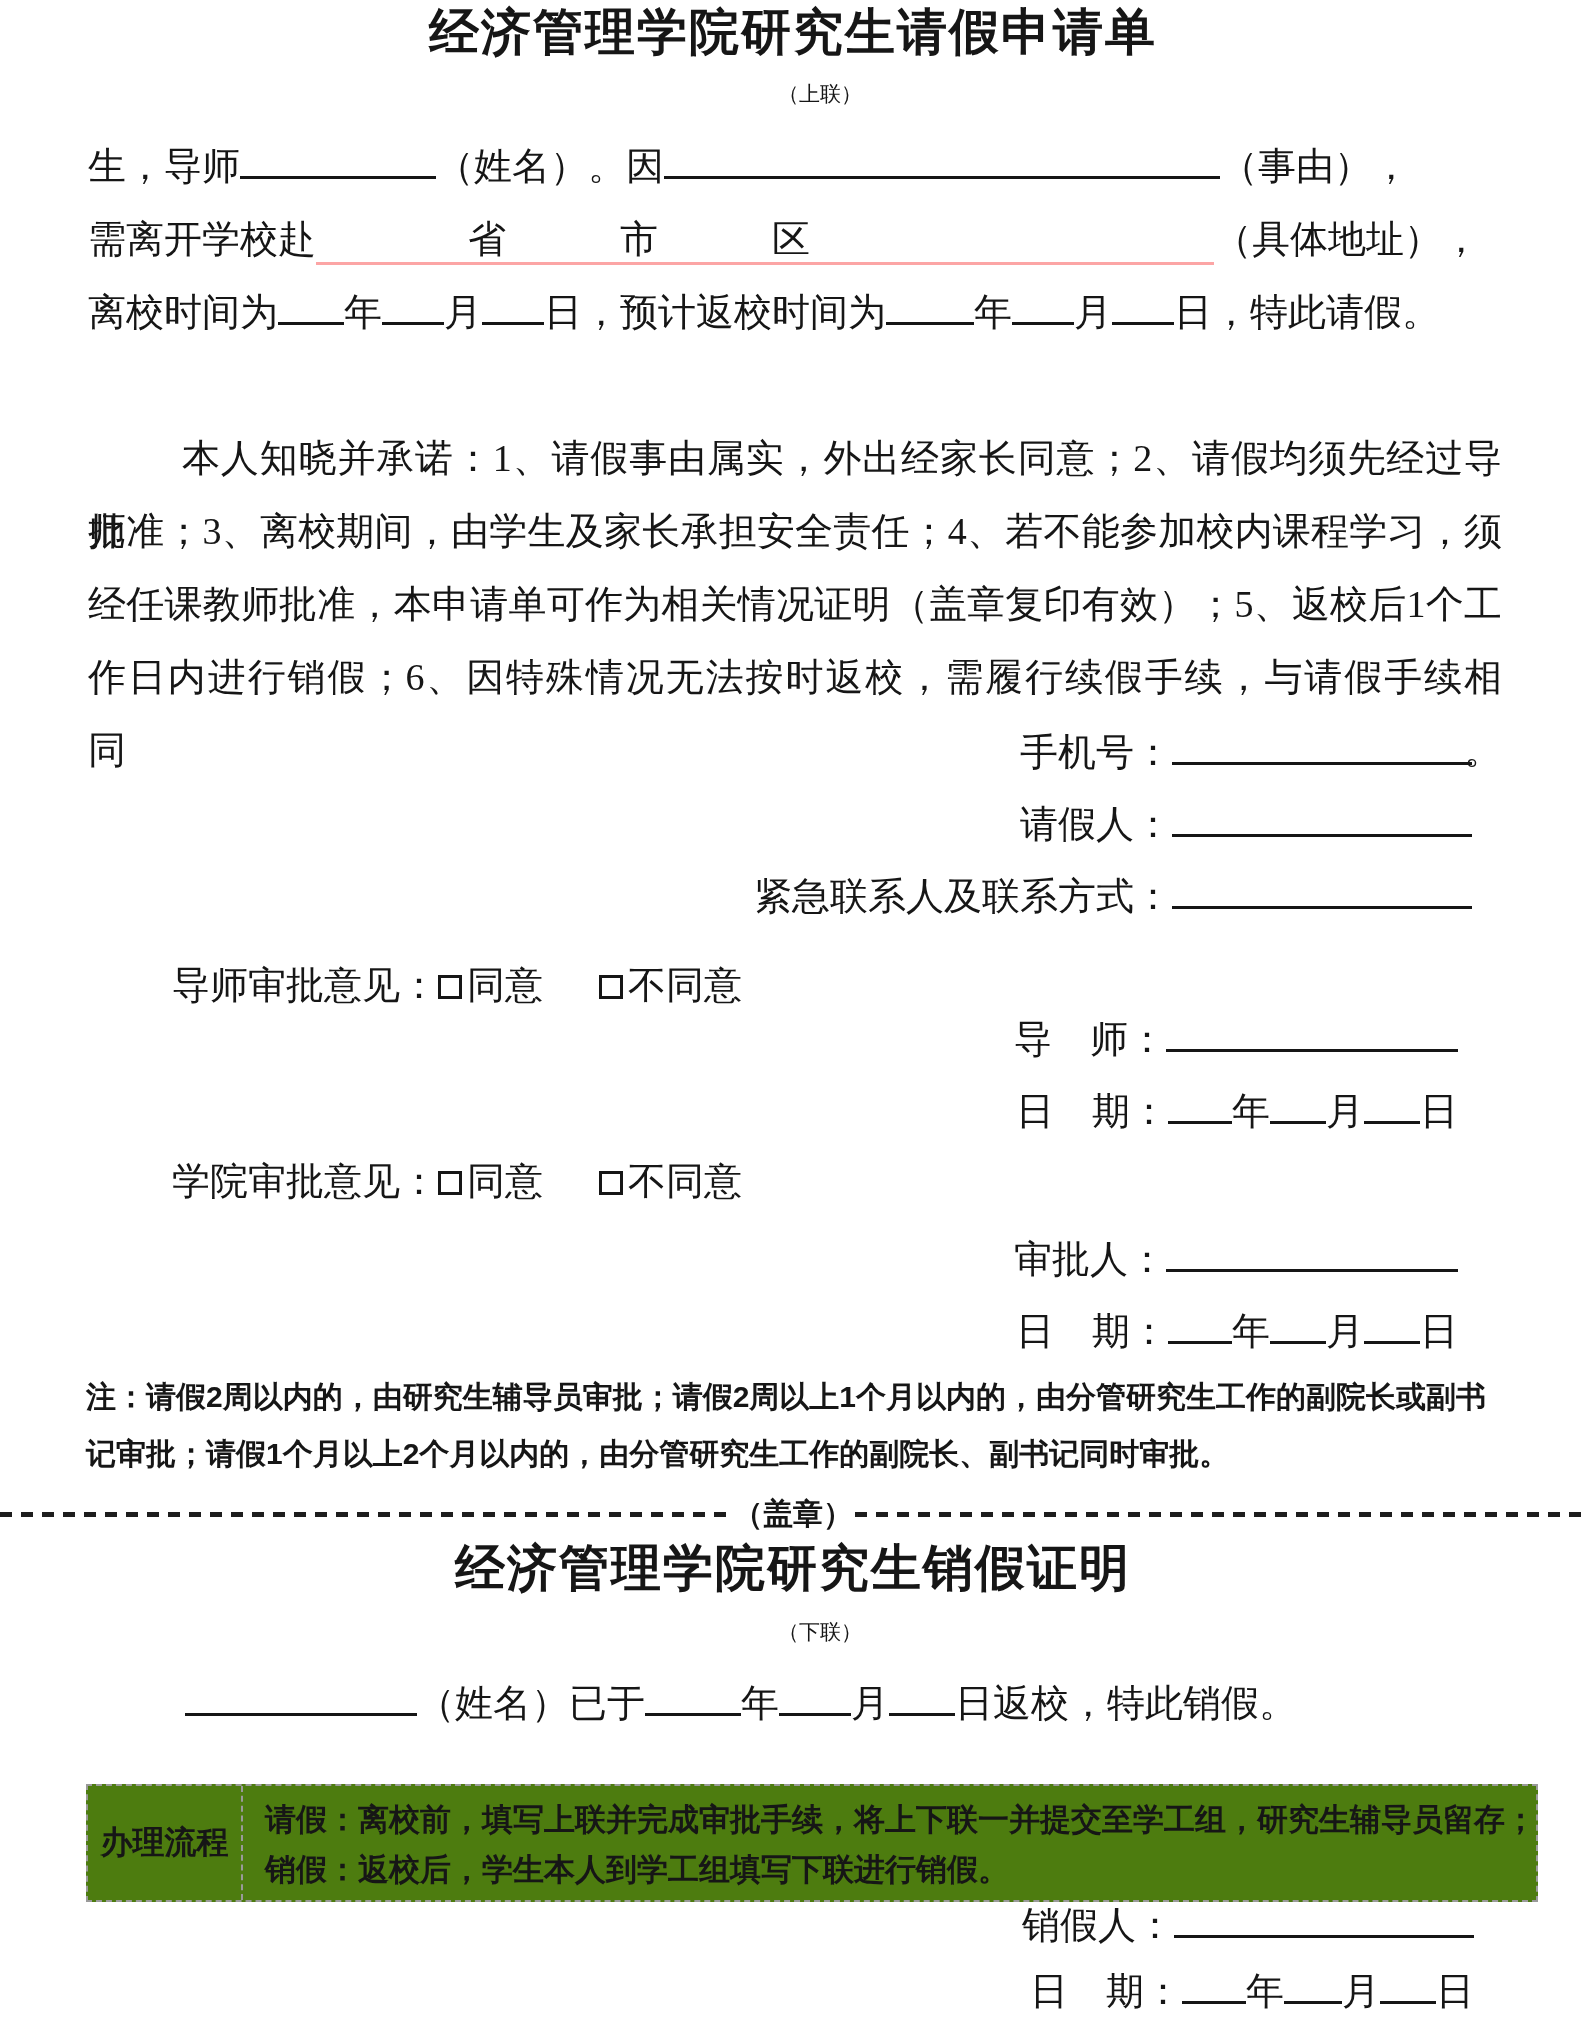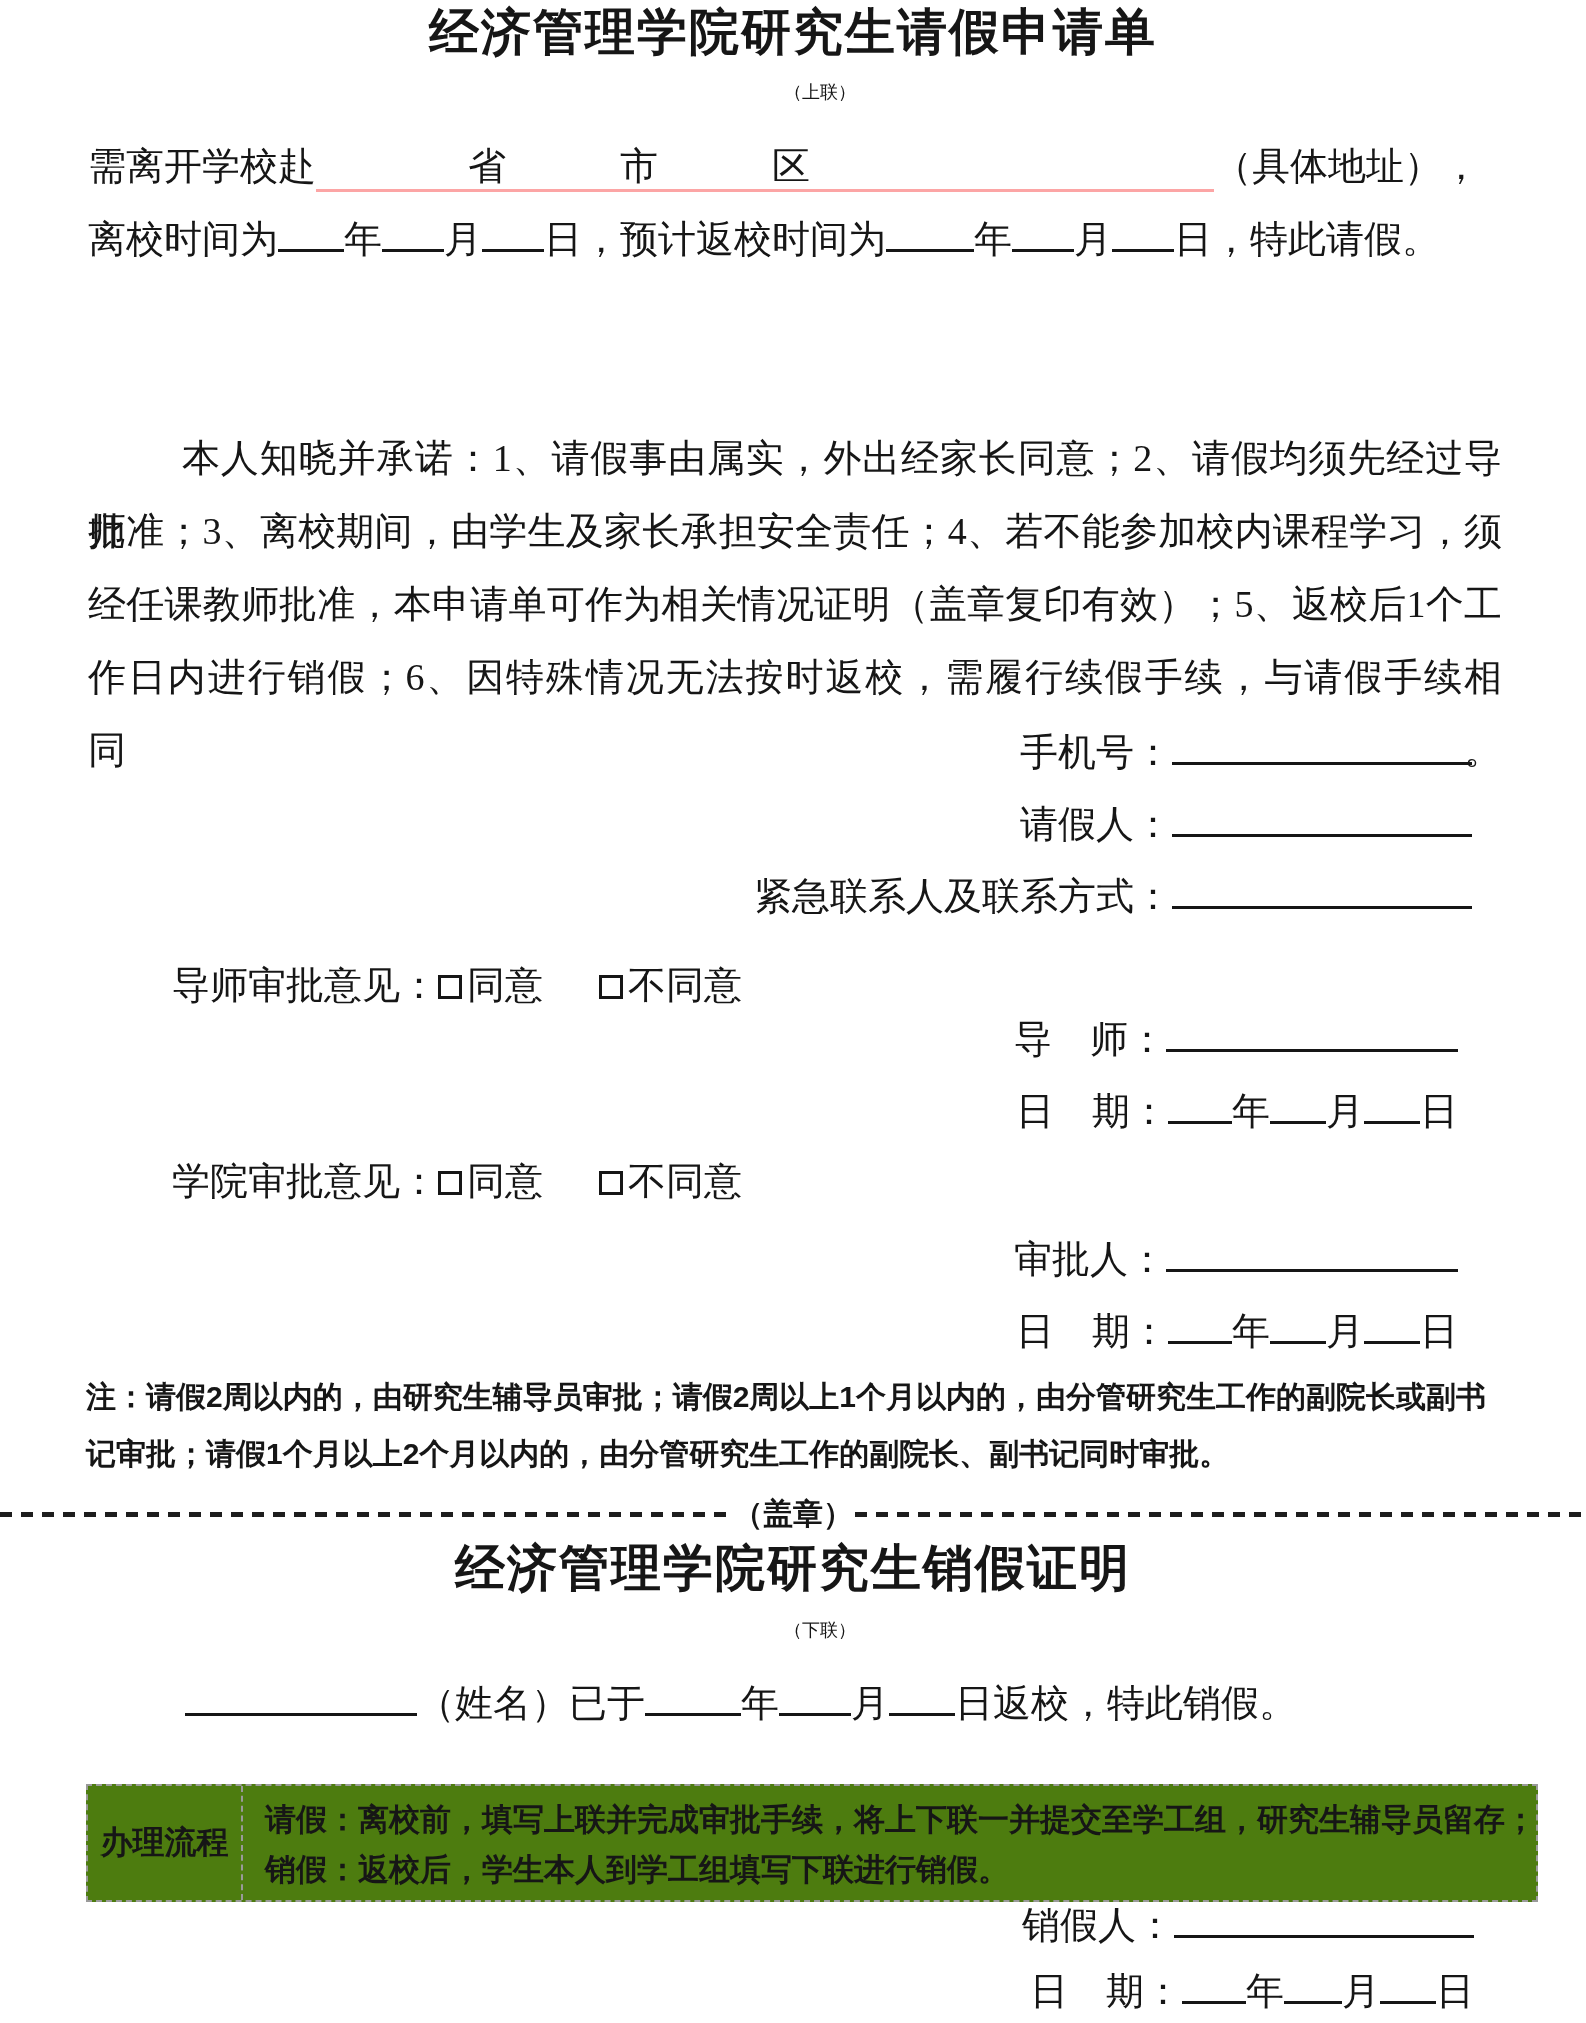--- a/index.html
+++ b/index.html
@@ -1,20 +1,20 @@
 <!DOCTYPE html>
 <html><head>
 <meta charset="utf-8">
 <style>
   html,body{margin:0;padding:0;background:#ffffff;}
   .page{position:relative;width:1586px;height:2023px;background:#fff;color:#161616;
         font-family:"Liberation Serif", serif;overflow:hidden;}
   .doc-title{position:absolute;left:0;right:0;text-align:center;
         font-size:50px;font-weight:bold;letter-spacing:2px;line-height:1.15;}
-  .doc-sub{position:absolute;left:13px;right:0;text-align:center;font-size:18px;margin-left:41px;}
+  .doc-sub{position:absolute;left:13px;right:0;text-align:center;font-size:21px;margin-left:41px;}
   .bodyblock{position:absolute;left:88px;right:84px;font-size:38px;}
   .line{height:73px;line-height:73px;white-space:nowrap;}
   .pline{height:73px;line-height:73px;text-align:justify;text-align-last:justify;}
   .pline.indent{text-indent:94px;}
   .sigblock{position:absolute;right:114px;text-align:right;font-size:38px;}
   .sigblock .line{height:72px;line-height:72px;}
   .approval{position:absolute;left:172px;font-size:38px;height:58px;line-height:58px;white-space:nowrap;}
   .rline{position:absolute;right:128px;font-size:38px;height:62px;line-height:62px;white-space:nowrap;}
   .noteblock{position:absolute;left:86px;right:88px;font-family:"Liberation Sans",sans-serif;
         font-weight:bold;font-size:30px;}
@@ -41,20 +41,21 @@
 </style>
 </head>
 <body>
 
 <div class="page">
 
   <div class="doc-title" style="top:4px;">经济管理学院研究生请假申请单</div>
   <div class="doc-sub" style="top:80px;">（上联）</div>
 
   <div class="bodyblock" style="top:130px;">
+    <div class="line"><span class="seg-t">生，导师</span><span class="seg-blank" style="width: 196px;"></span><span class="seg-t">（姓名）。因</span><span class="seg-blank" style="width: 556px;"></span><span class="seg-t">（事由），</span></div>
     <div class="line"><span class="seg-t">需离开学校赴</span><span class="seg-ublank" style="width: 898px;">　　　　省　　　市　　　区</span><span class="seg-t">（具体地址），</span></div>
     <div class="line"><span class="seg-t">离校时间为</span><span class="seg-blank" style="width: 66px;"></span><span class="seg-t">年</span><span class="seg-blank" style="width: 62px;"></span><span class="seg-t">月</span><span class="seg-blank" style="width: 62px;"></span><span class="seg-t">日，预计返校时间为</span><span class="seg-blank" style="width: 88px;"></span><span class="seg-t">年</span><span class="seg-blank" style="width: 62px;"></span><span class="seg-t">月</span><span class="seg-blank" style="width: 62px;"></span><span class="seg-t">日，特此请假。</span></div>
   </div>
 
   <div class="bodyblock" style="top:422px;">
     <div class="pline indent">本人知晓并承诺：1、请假事由属实，外出经家长同意；2、请假均须先经过导师</div>
     <div class="pline">批准；3、离校期间，由学生及家长承担安全责任；4、若不能参加校内课程学习，须</div>
     <div class="pline">经任课教师批准，本申请单可作为相关情况证明（盖章复印有效）；5、返校后1个工</div>
     <div class="pline">作日内进行销假；6、因特殊情况无法按时返校，需履行续假手续，与请假手续相同。</div>
   </div>

